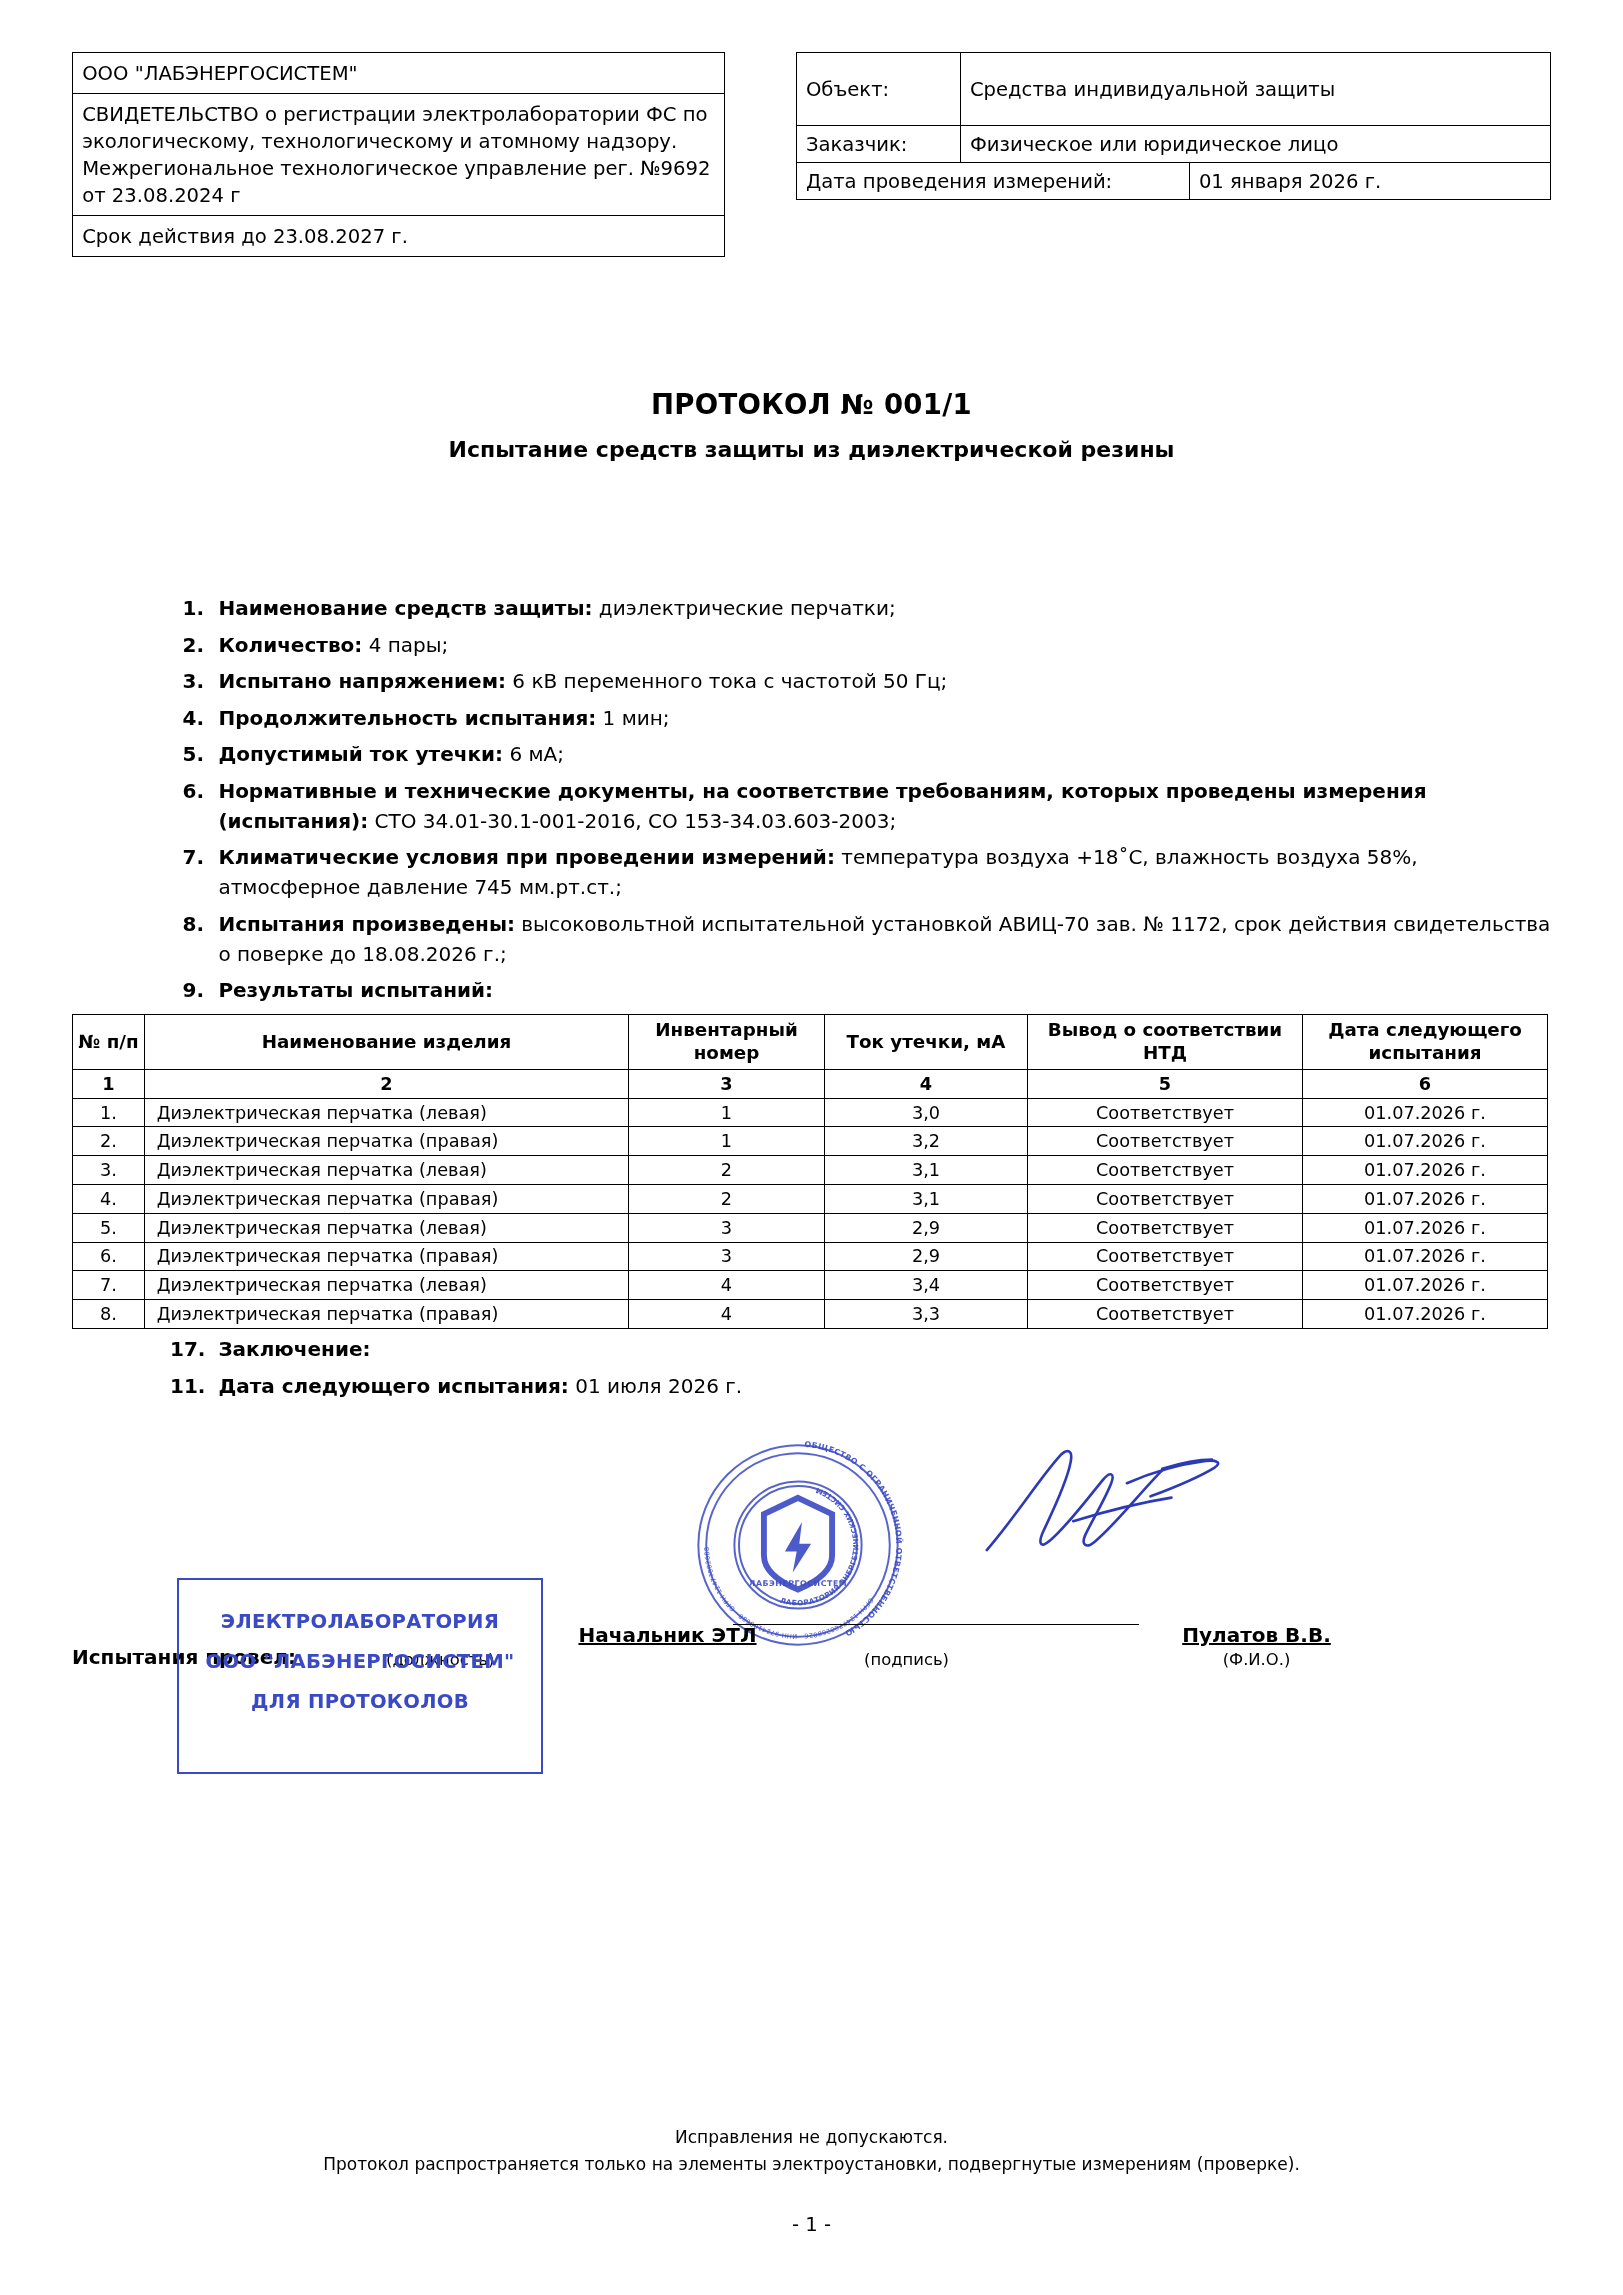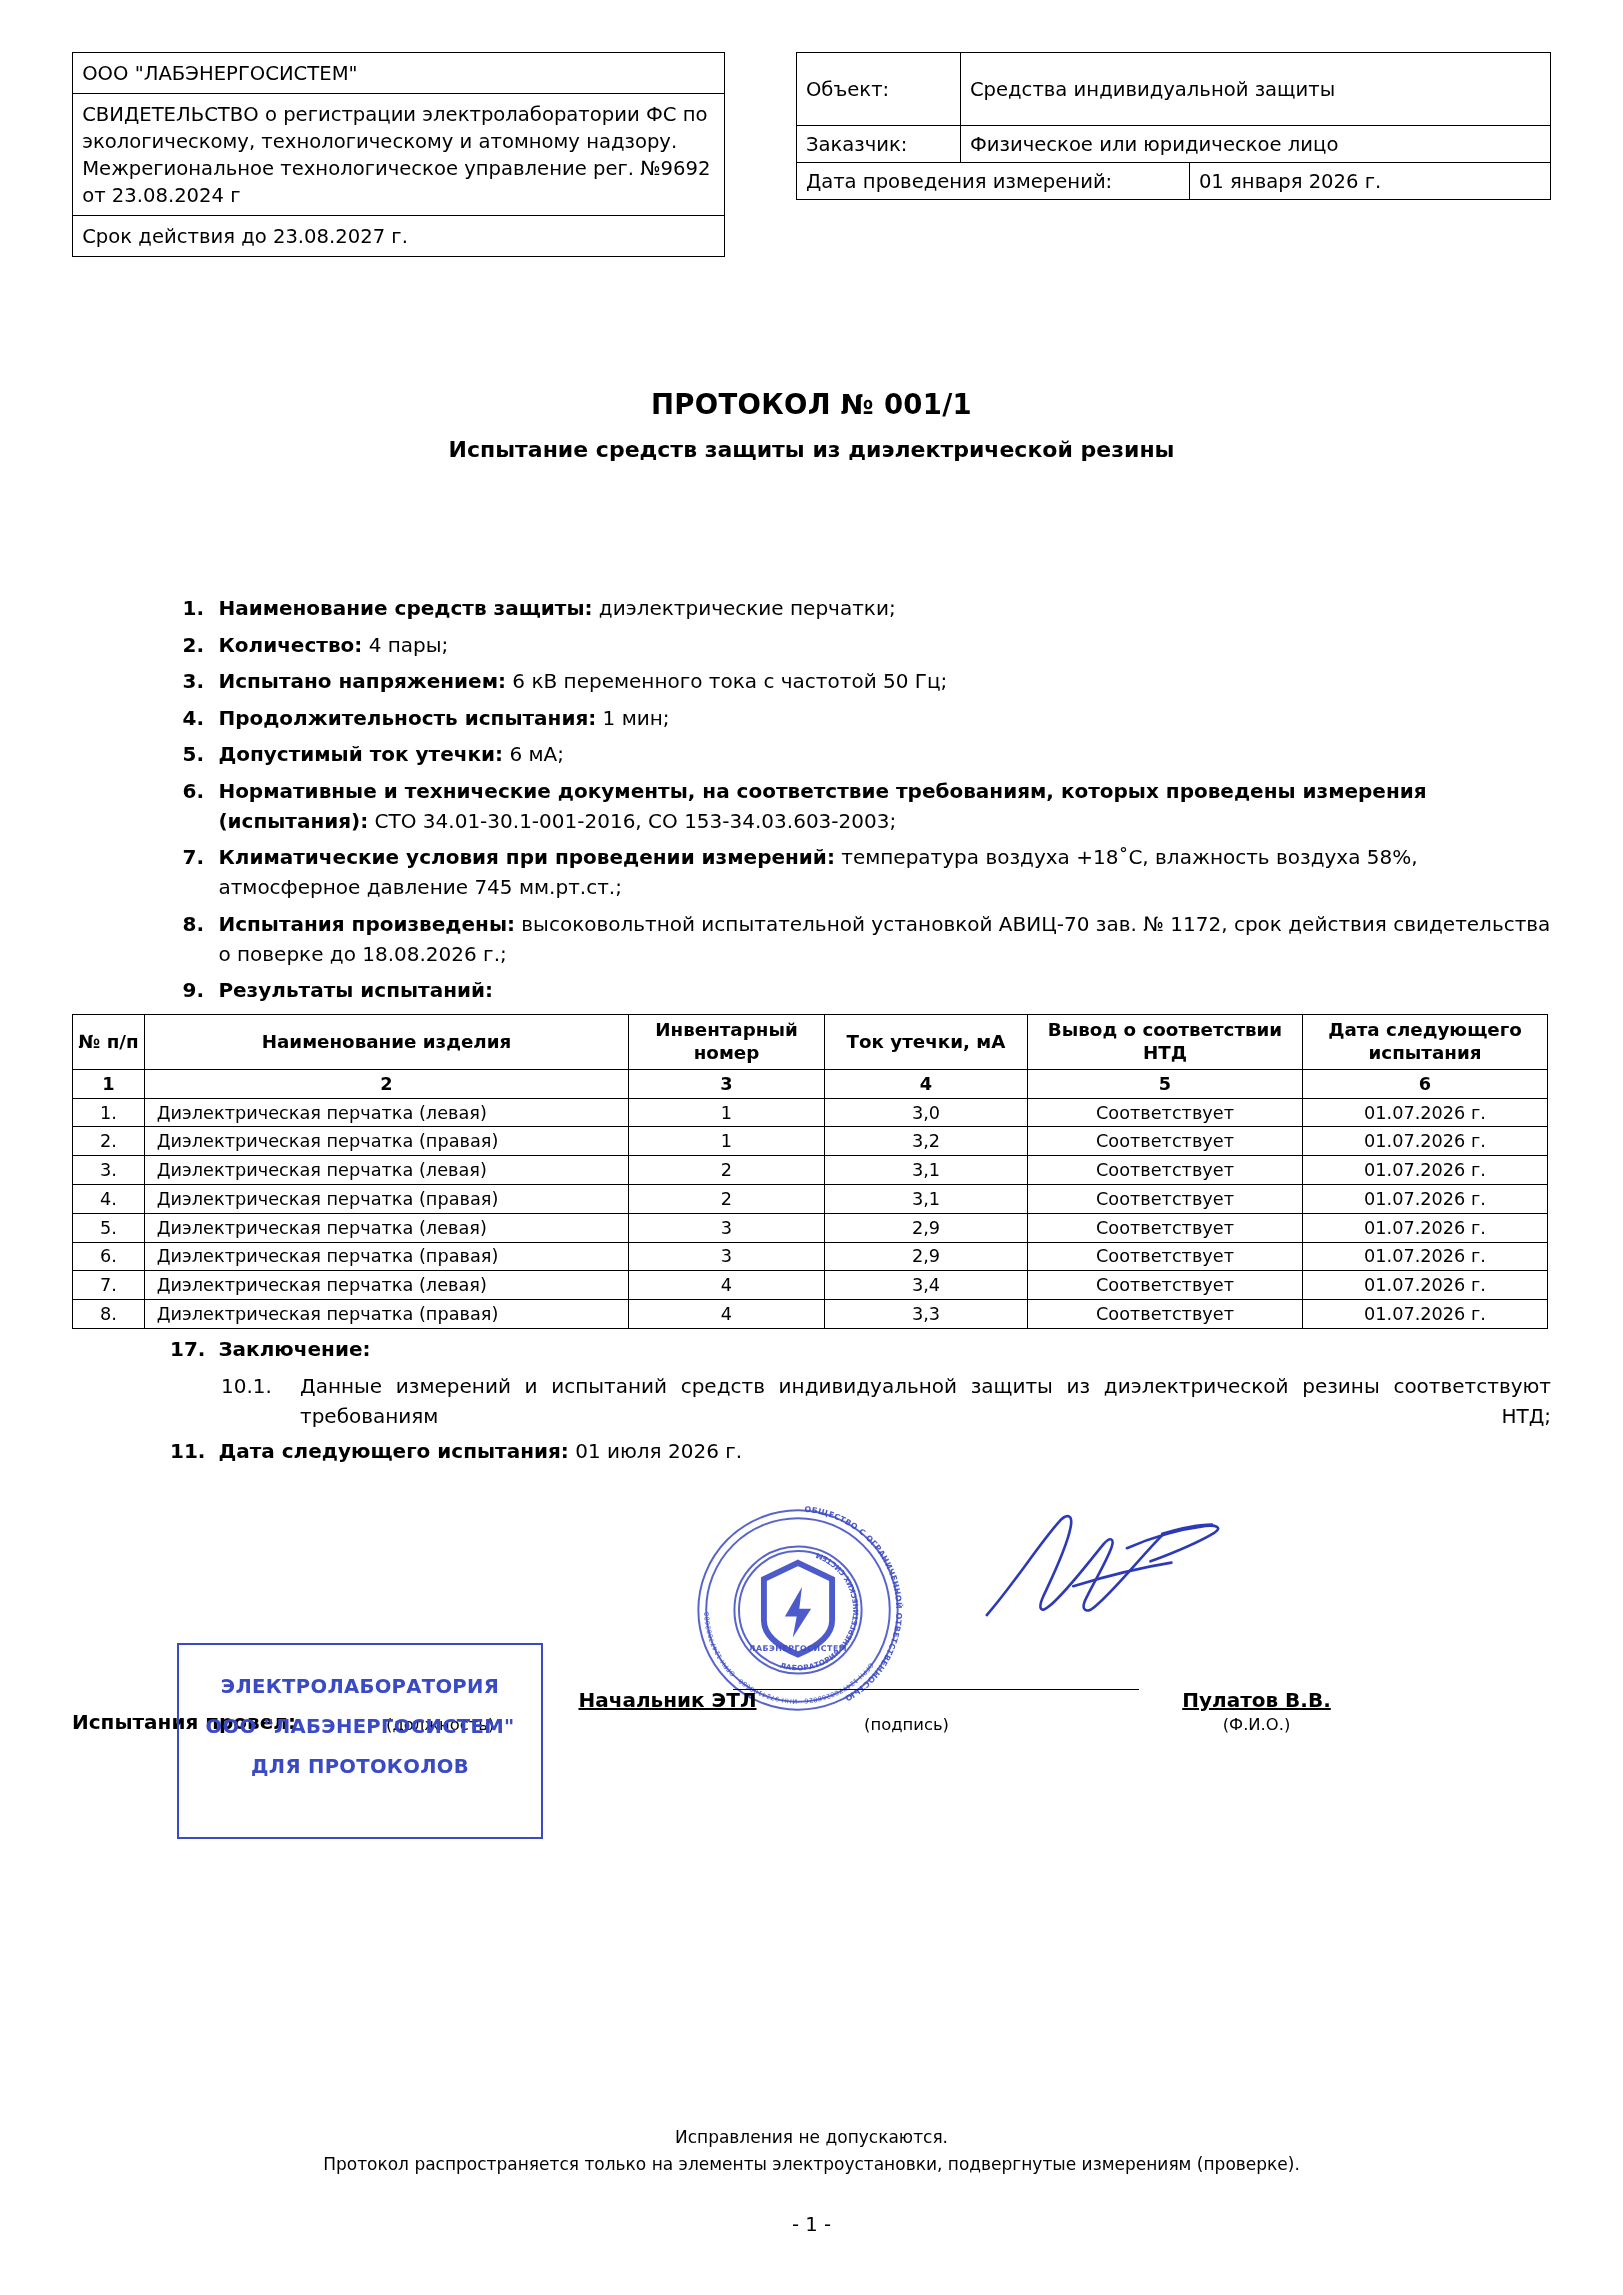--- a/index.html
+++ b/index.html
@@ -425,24 +425,20 @@
           <td>01.07.2026 г.</td>
         </tr>
       </tbody>
     </table>
   </div>
 
   <div class="concl">
     <div class="item">
       <div class="num">17.</div>
       <div class="txt"><b>Заключение:</b></div>
-    </div>
-    <div class="sub">
-      <div class="snum">10.1.</div>
-      <div class="stxt justify-all">Данные измерений и испытаний средств индивидуальной защиты из диэлектрической резины соответствуют требованиям НТД;</div>
     </div>
     <div class="item" style="margin-top:5.2px;">
       <div class="num">11.</div>
       <div class="txt"><b>Дата следующего испытания:</b><span> 01 июля 2026 г.</span></div>
     </div>
   </div>
 
   <div class="sign-area">
 
     <div class="stamp-round">

